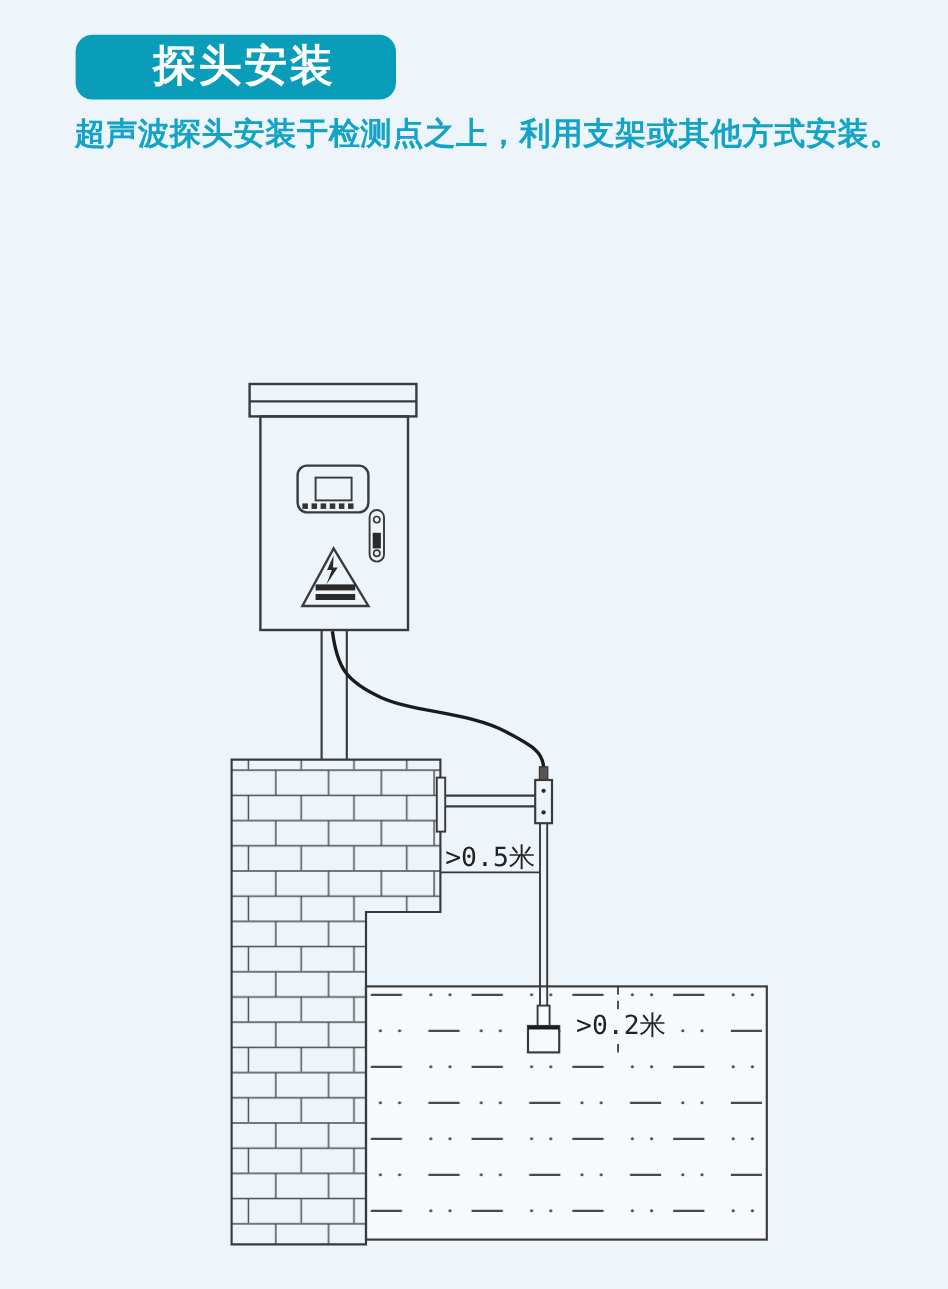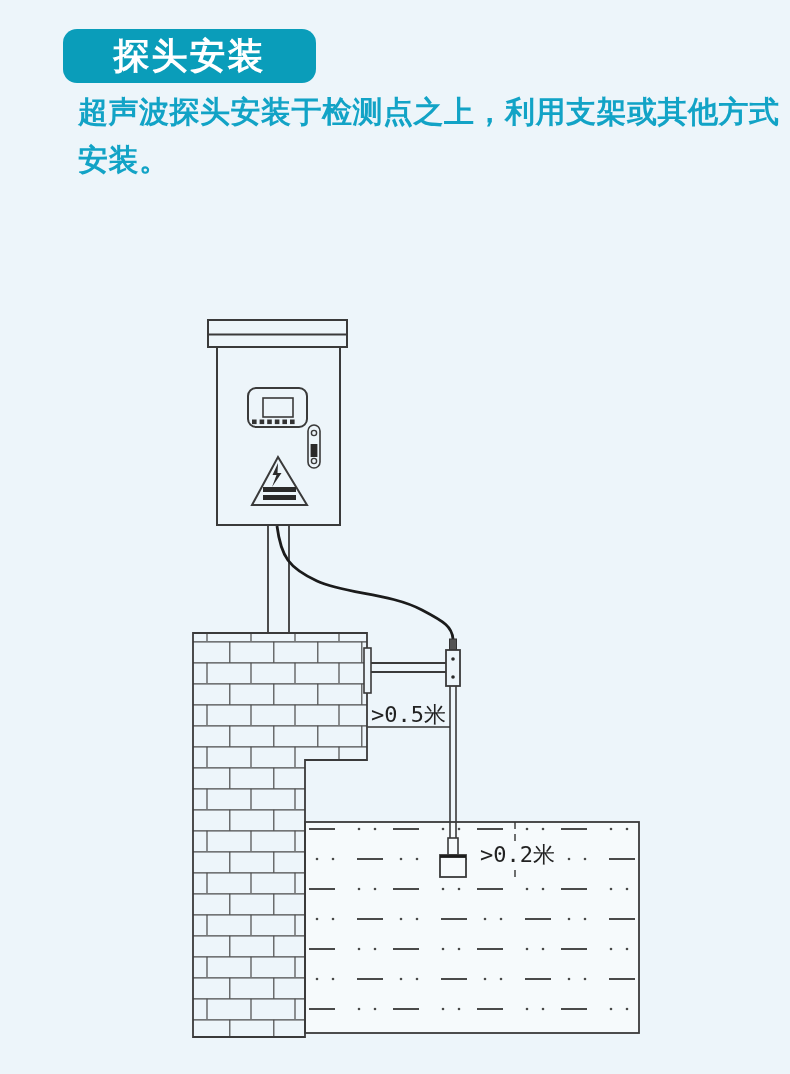--- a/index.html
+++ b/index.html
@@ -12,25 +12,25 @@
   html,body{margin:0;padding:0;background:var(--page-bg);}
   .page{
     position:relative;width:790px;height:1074px;background:var(--page-bg);
     overflow:hidden;font-family:"DejaVu Sans","Liberation Sans",sans-serif;
   }
   .badge{
     position:absolute;background:var(--badge-bg);color:var(--badge-fg);
     font-weight:bold;text-align:center;border-radius:14px;
     font-size:36px;letter-spacing:2px;
   }
-  .badge-1{left:63px;top:29px;width:253px;height:54px;line-height:54px;}
+  .badge-1{left:63px;top:29px;width:253px;height:54px;line-height:54px;padding-left:14px;}
   .badge-2{left:62px;top:224px;width:251px;height:58px;line-height:58px;}
   .para{
-    position:absolute;left:78px;top:88px;width:706px;
-    font-size:30px;font-weight:700;color:var(--para-fg);
+    position:absolute;left:62px;top:88px;width:706px;
+    font-size:26px;font-weight:700;color:var(--para-fg);
     line-height:48px;letter-spacing:0.5px;
   }
   .diagram{position:absolute;left:185px;top:305px;width:480px;height:740px;}
   .dim-text{
     font-family:"DejaVu Sans Mono","Liberation Mono",monospace;
     font-size:22px;fill:#222222;
   }
 </style>
 </head>
 <body>

